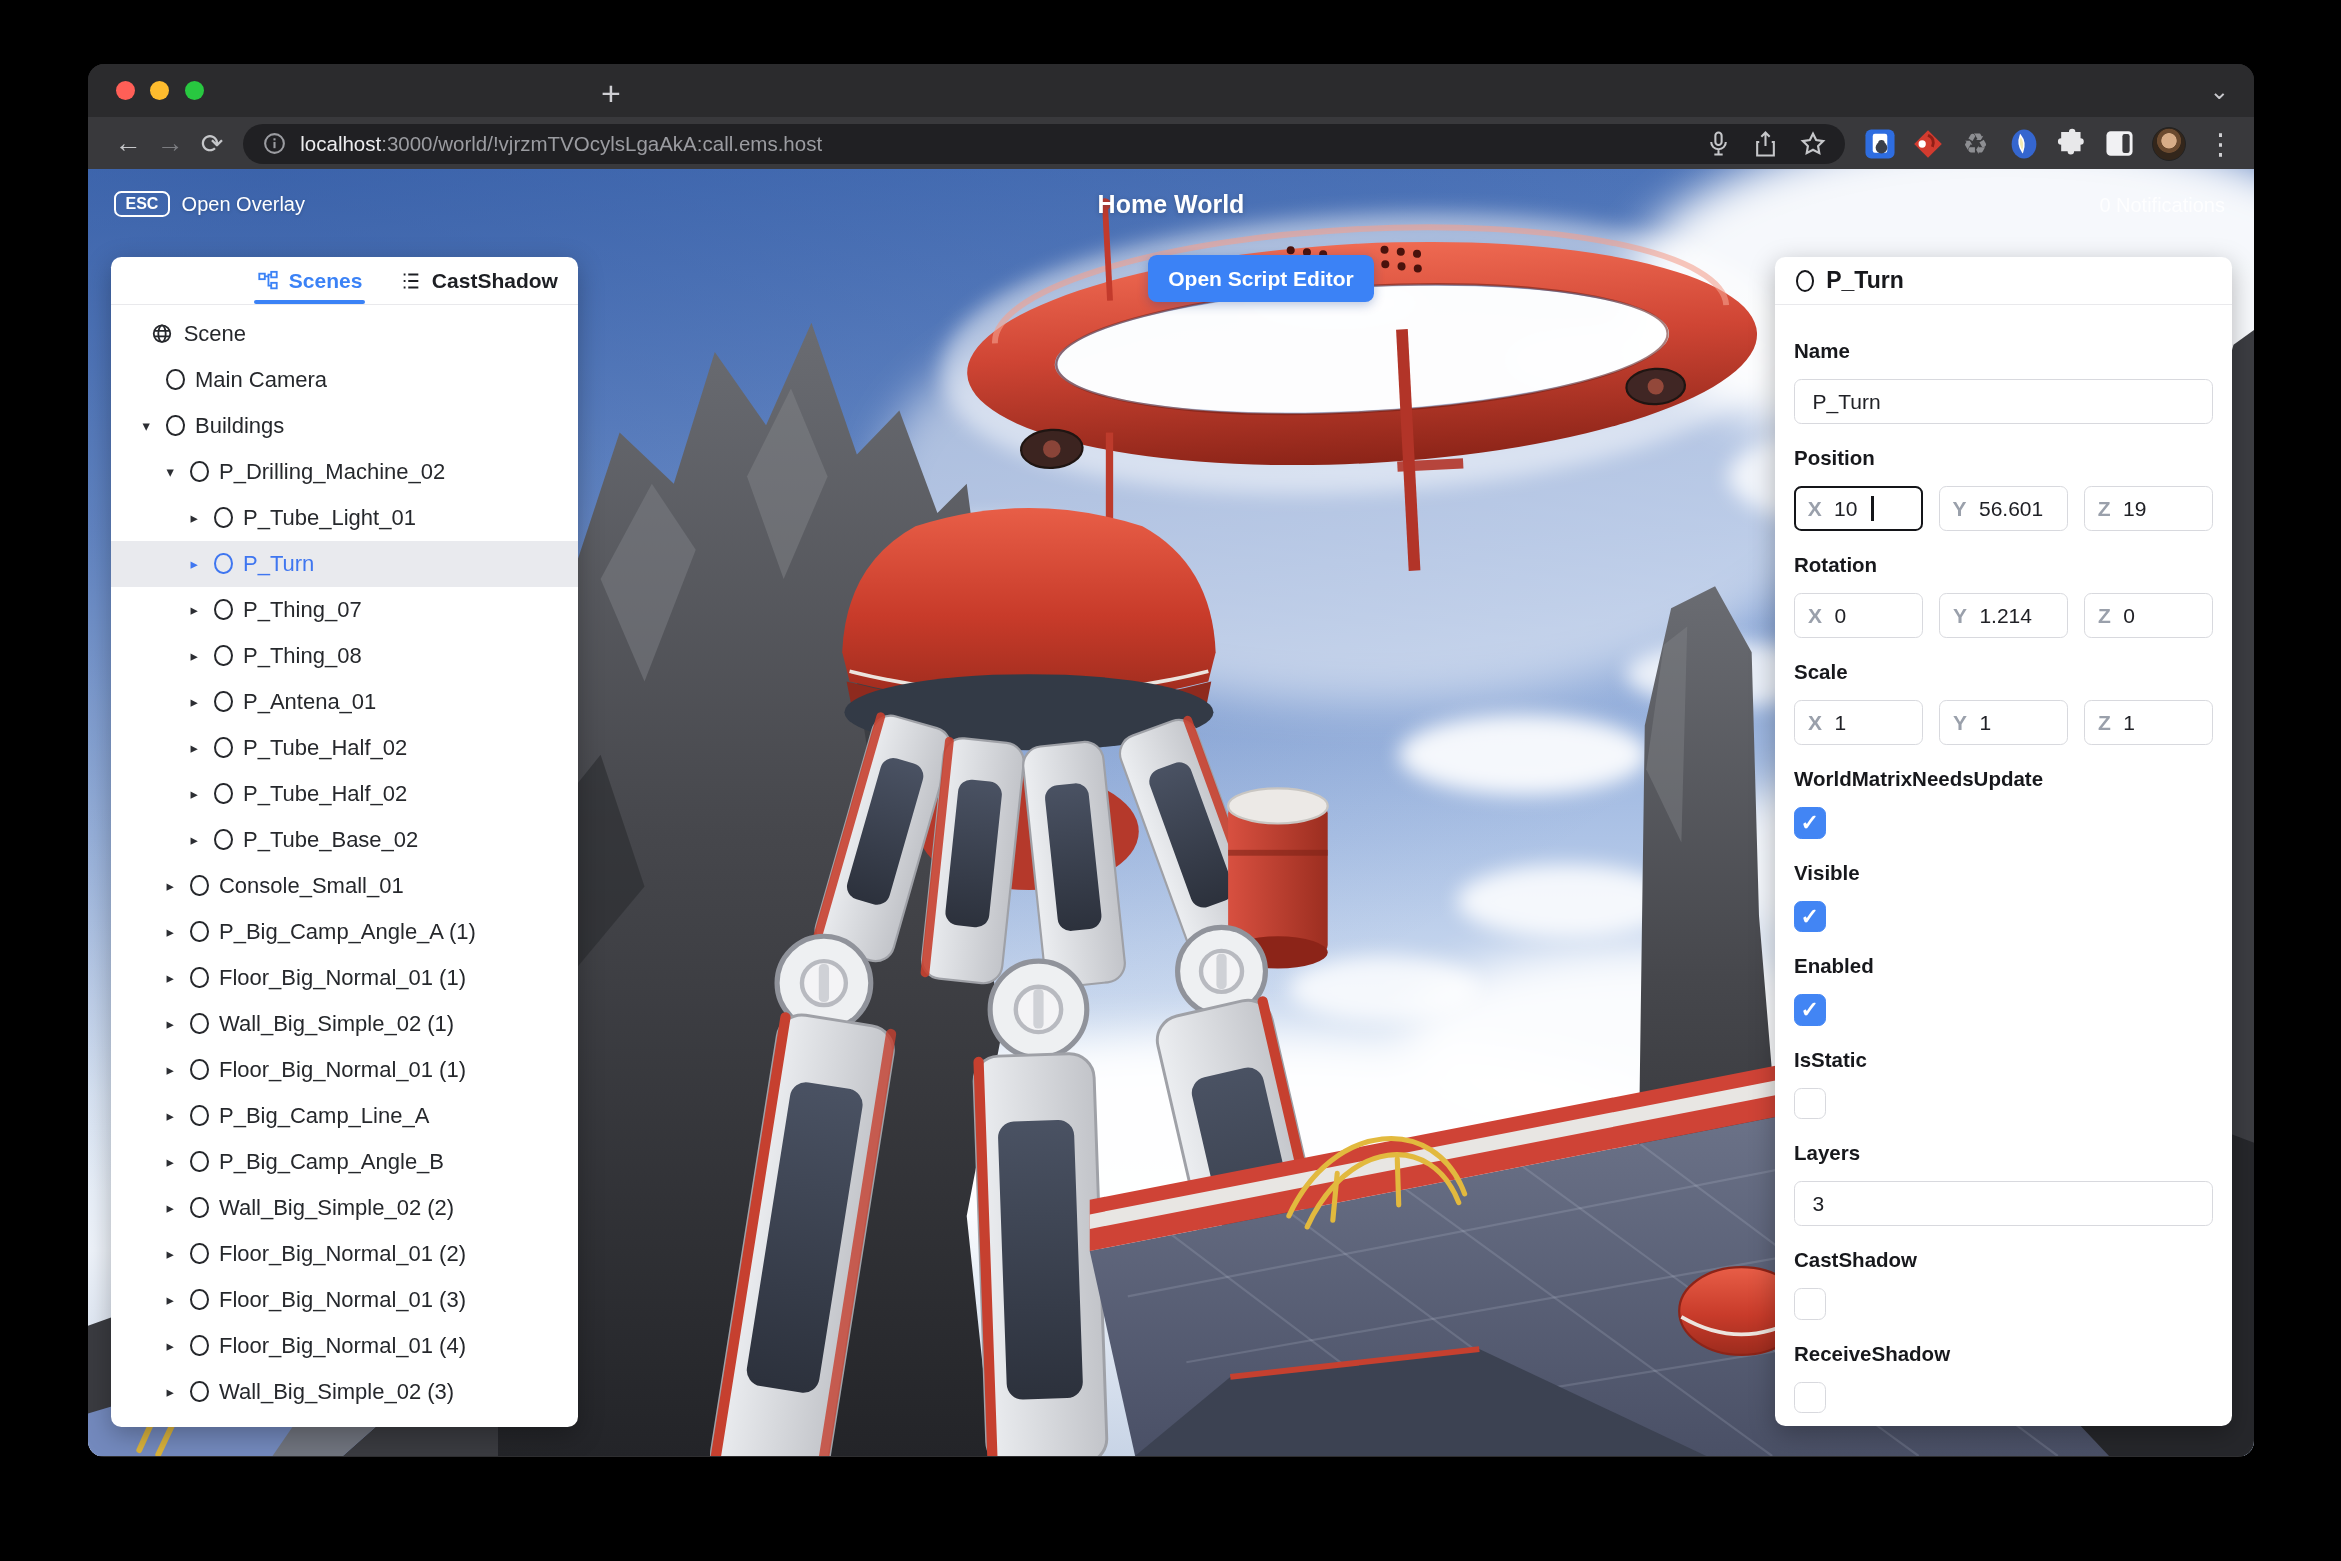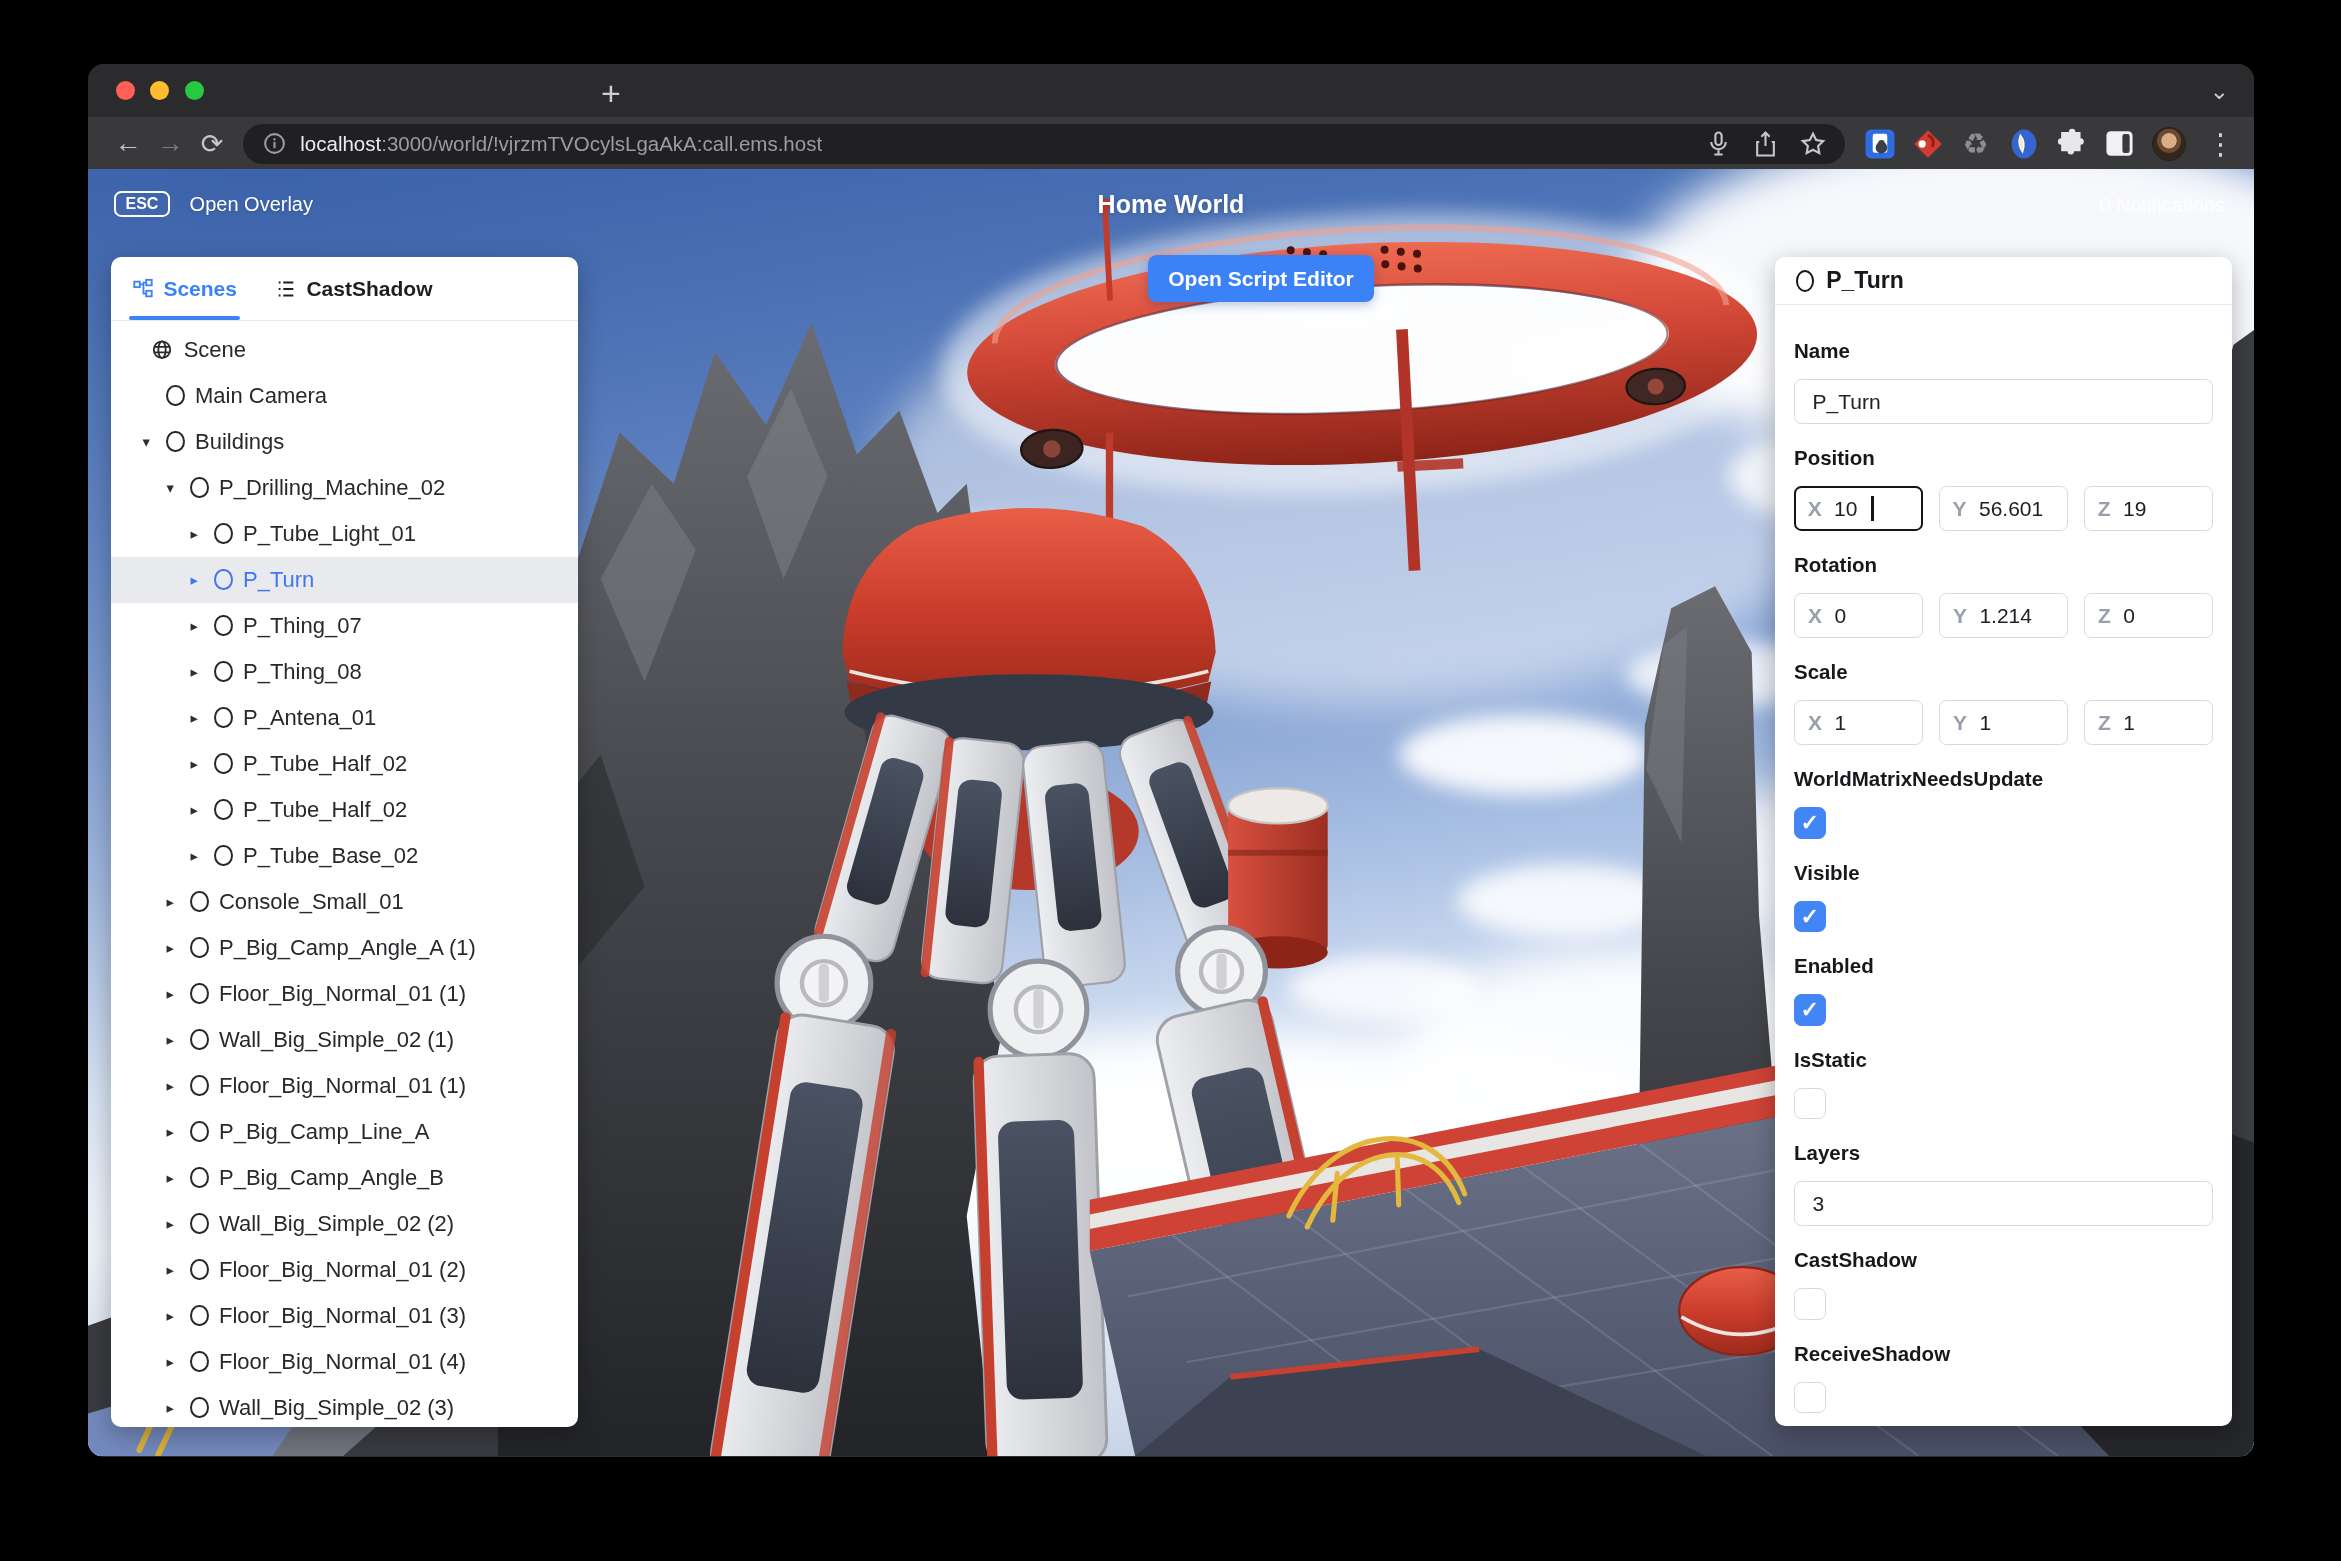--- a/index.html
+++ b/index.html
@@ -41,33 +41,33 @@
     background:radial-gradient(circle at 50% 40%, #d8ad88 0 7.3px, #6b4a2f 8px 11.7px, #33261b 12.4px);
     border:1.5px solid #222; }
   .menu-dots { font-size:29px; color:#d0d0d3; margin-left:4.4px; }
 
   
   .app { position:absolute; left:0; top:105px; width:2166px; height:1287px; overflow:hidden; background:#8aa6d4; }
   .scene { position:absolute; left:0; top:0; width:100%; height:100%; }
 
   .esc-row { position:absolute; left:26px; top:22px; display:flex; align-items:center; gap:11.7px; color:#fff; }
   .esc-badge { border:2.2px solid #fff; border-radius:7.3px; padding:2.2px 9.5px; font-size:16px; font-weight:700; }
-  .open-overlay { font-size:20px; font-weight:500; text-shadow:0 0.7px 2.9px rgba(30,50,80,.35);margin-left:8px; }
+  .open-overlay { font-size:20px; font-weight:500; text-shadow:0 0.7px 2.9px rgba(30,50,80,.35); }
   .world-title { position:absolute; top:20.5px; left:0; width:100%; text-align:center; font-size:25px;
     font-weight:700; color:#fff; text-shadow:0 0.7px 4.4px rgba(40,60,90,.4); }
   .notifications { position:absolute; top:25px; right:29px; font-size:20px; color:rgba(255,255,255,.85); }
 
   .script-btn { position:absolute; left:1060px; top:86px; width:226px; height:47px; background:#3b82f6;
     border-radius:8.8px; color:#fff; font-size:21px; font-weight:700; display:flex; align-items:center;
     justify-content:center; box-shadow:0 2.9px 10.3px rgba(20,60,140,.3); }
 
   
   .left-panel { position:absolute; left:23.4px; top:88px; width:467px; height:1170px; background:#fff;
     border-radius:10.3px; box-shadow:0 7.3px 26px rgba(0,0,0,.28); overflow:hidden; }
-  .panel-tabs { height:64px; border-bottom:1.5px solid #e9e9ec; display:flex; align-items:stretch; padding:0 20.5px; gap:38px; }
+  .panel-tabs { height:48px; border-bottom:1.5px solid #e9e9ec; display:flex; align-items:stretch; padding:0 20.5px; gap:38px;justify-content:flex-end; }
   .ptab { display:flex; align-items:center; gap:9.5px; font-size:21px; font-weight:700; color:#1d1f24; position:relative; }
   .ptab.active { color:#3b82f6; }
   .ptab.active::after { content:''; position:absolute; left:-2.9px; right:-2.9px; bottom:0; height:3.7px;
     background:#3b82f6; border-radius:2.2px; }
   .tree { padding-top:5.9px; }
   .trow { height:46px; display:flex; align-items:center; font-size:22px; color:#26282c; font-weight:500; }
   .trow.sel { background:#e9eaee; color:#3f76f0; }
   .caret { width:24px; flex:none; font-size:14.6px; color:#2c2e33; }
   .trow.sel .caret { color:#3f76f0; }
   .tcircle { width:18.3px; height:21px; border:2.6px solid #26282c; border-radius:50%; margin-right:10.3px; flex:none; }

